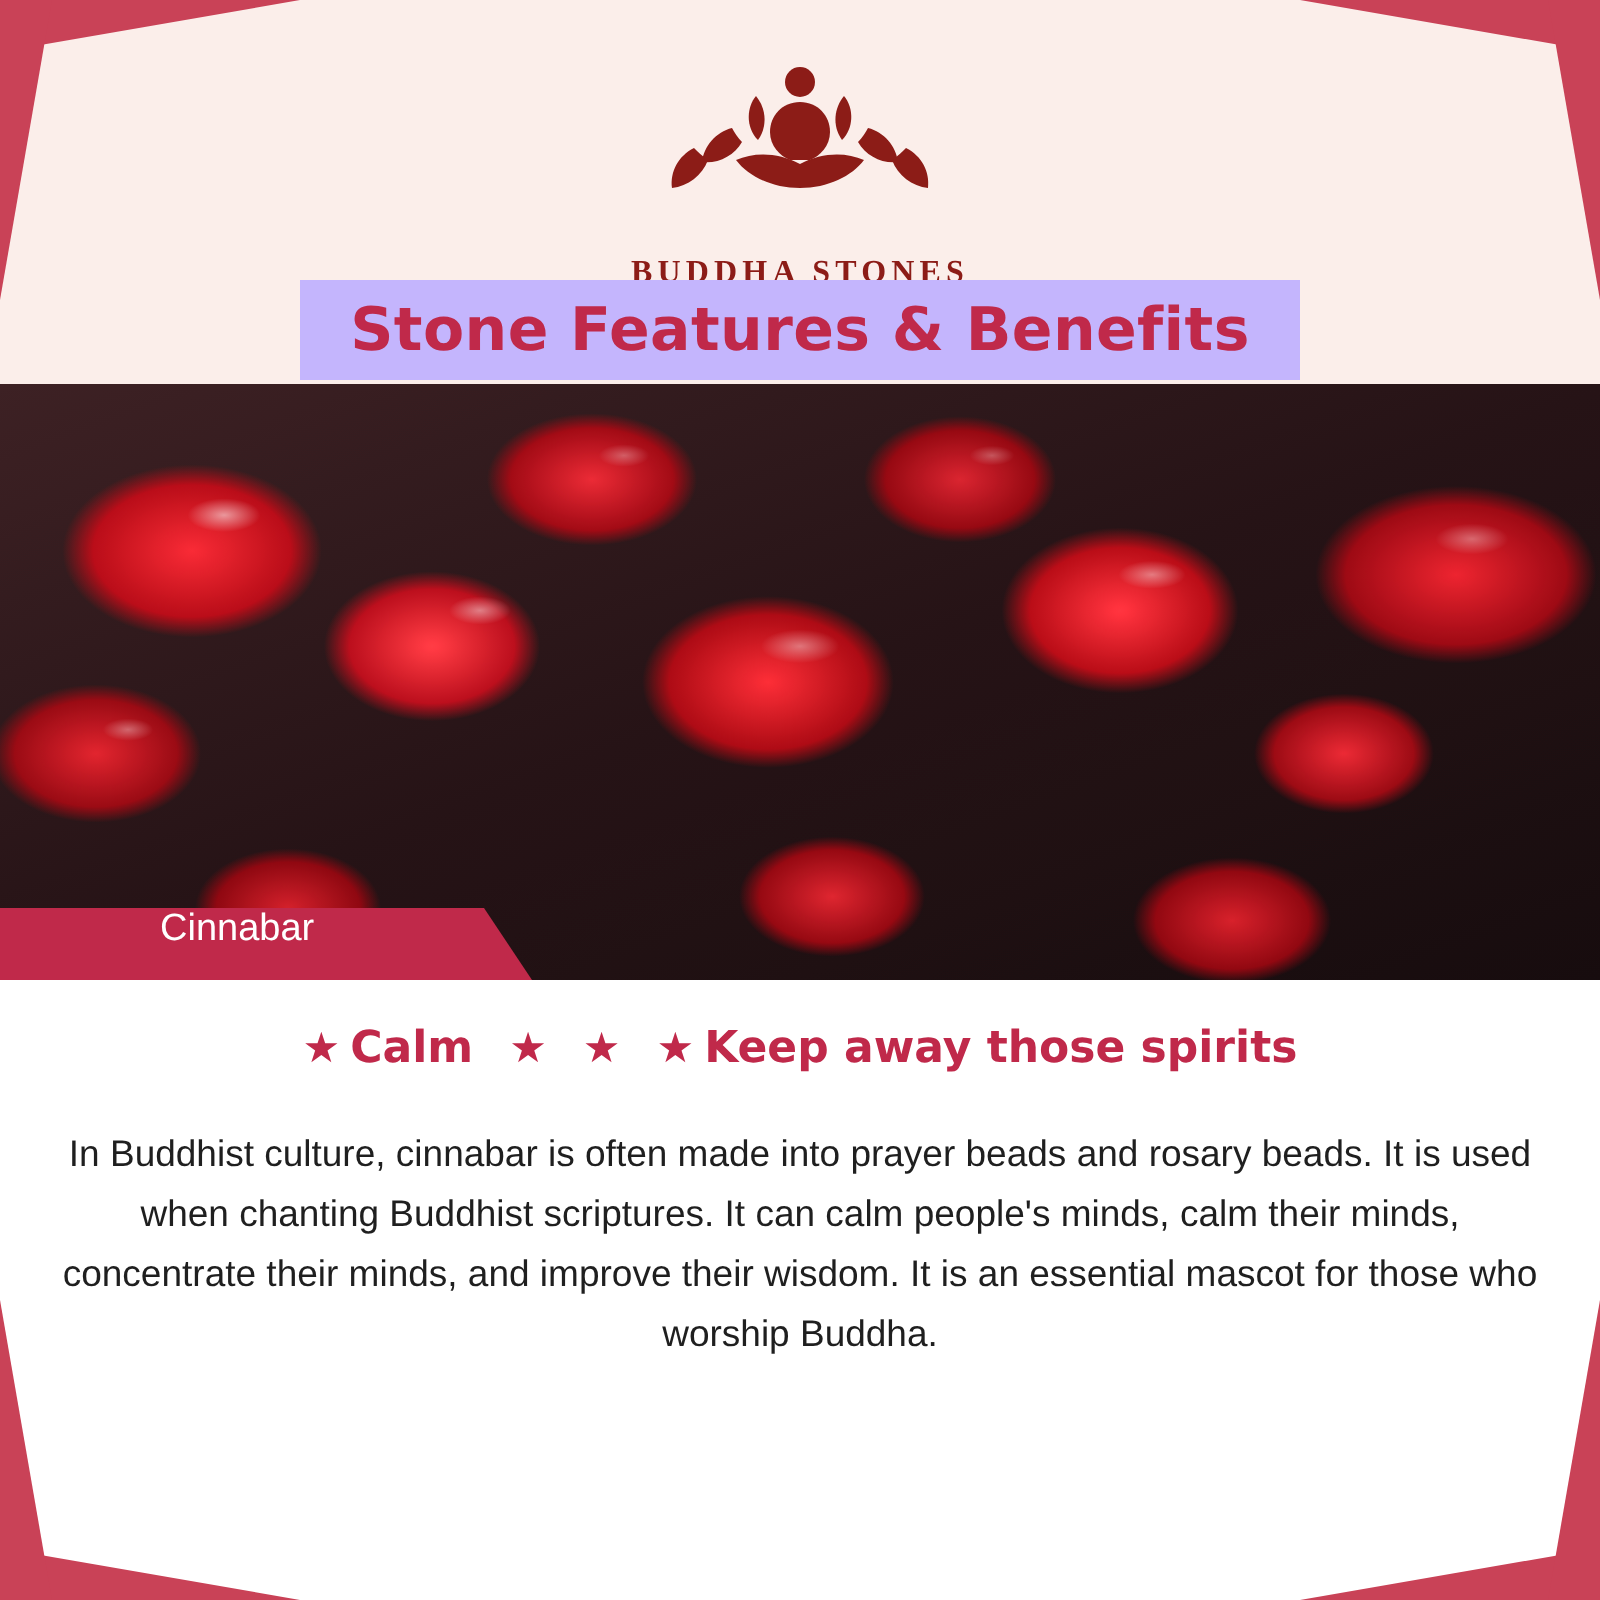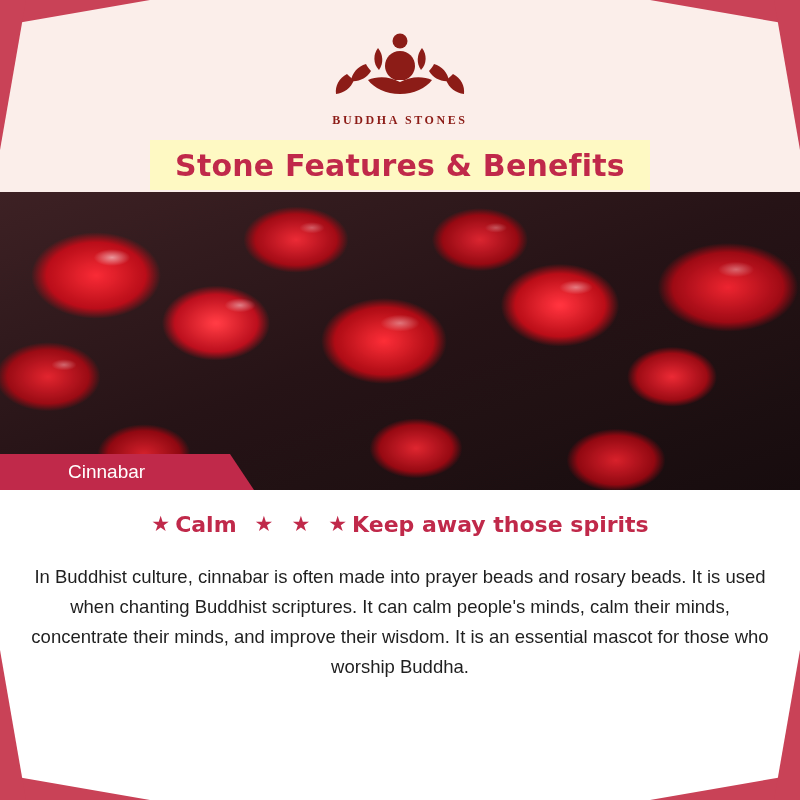--- a/index.html
+++ b/index.html
@@ -100,35 +100,35 @@
     text-align: center;
   }
   .logo-wrap {
     display: block;
     margin: 0 auto;
     width: 150px;
     height: 84px;
   }
   .brand-name {
     display: block;
-    margin-top: 5px;
+    margin-top: 20px;
     font-family: "Liberation Serif", serif;
-    font-size: 12px;
+    font-size: 16px;
     letter-spacing: 2.6px;
     font-weight: bold;
     color: #8c1c17;
   }
 
   .title-bar {
     position: absolute;
     left: 150px;
     top: 140px;
     width: 500px;
     height: 50px;
-    background: #fef9c3;
+    background: #c4b5fd;
     display: flex;
     align-items: center;
     justify-content: center;
     z-index: 2;
   }
   .title-bar .title-text {
     font-family: "DejaVu Sans", sans-serif;
     font-weight: bold;
     font-size: 30px;
     color: #c0294a;
@@ -181,22 +181,22 @@
 
   
   .caption-tab {
     position: absolute;
     left: 0;
     bottom: 0;
     height: 36px;
     min-width: 230px;
     background: #c0294a;
     display: flex;
-    align-items: center;
     z-index: 2;
+    padding-left: 12px;
   }
   .caption-tab .caption-text {
     color: #ffffff;
     font-size: 19px;
     padding-left: 68px;
     padding-right: 20px;
     font-family: "Liberation Sans", sans-serif;
   }
   .caption-tab::after {
     content: "";

